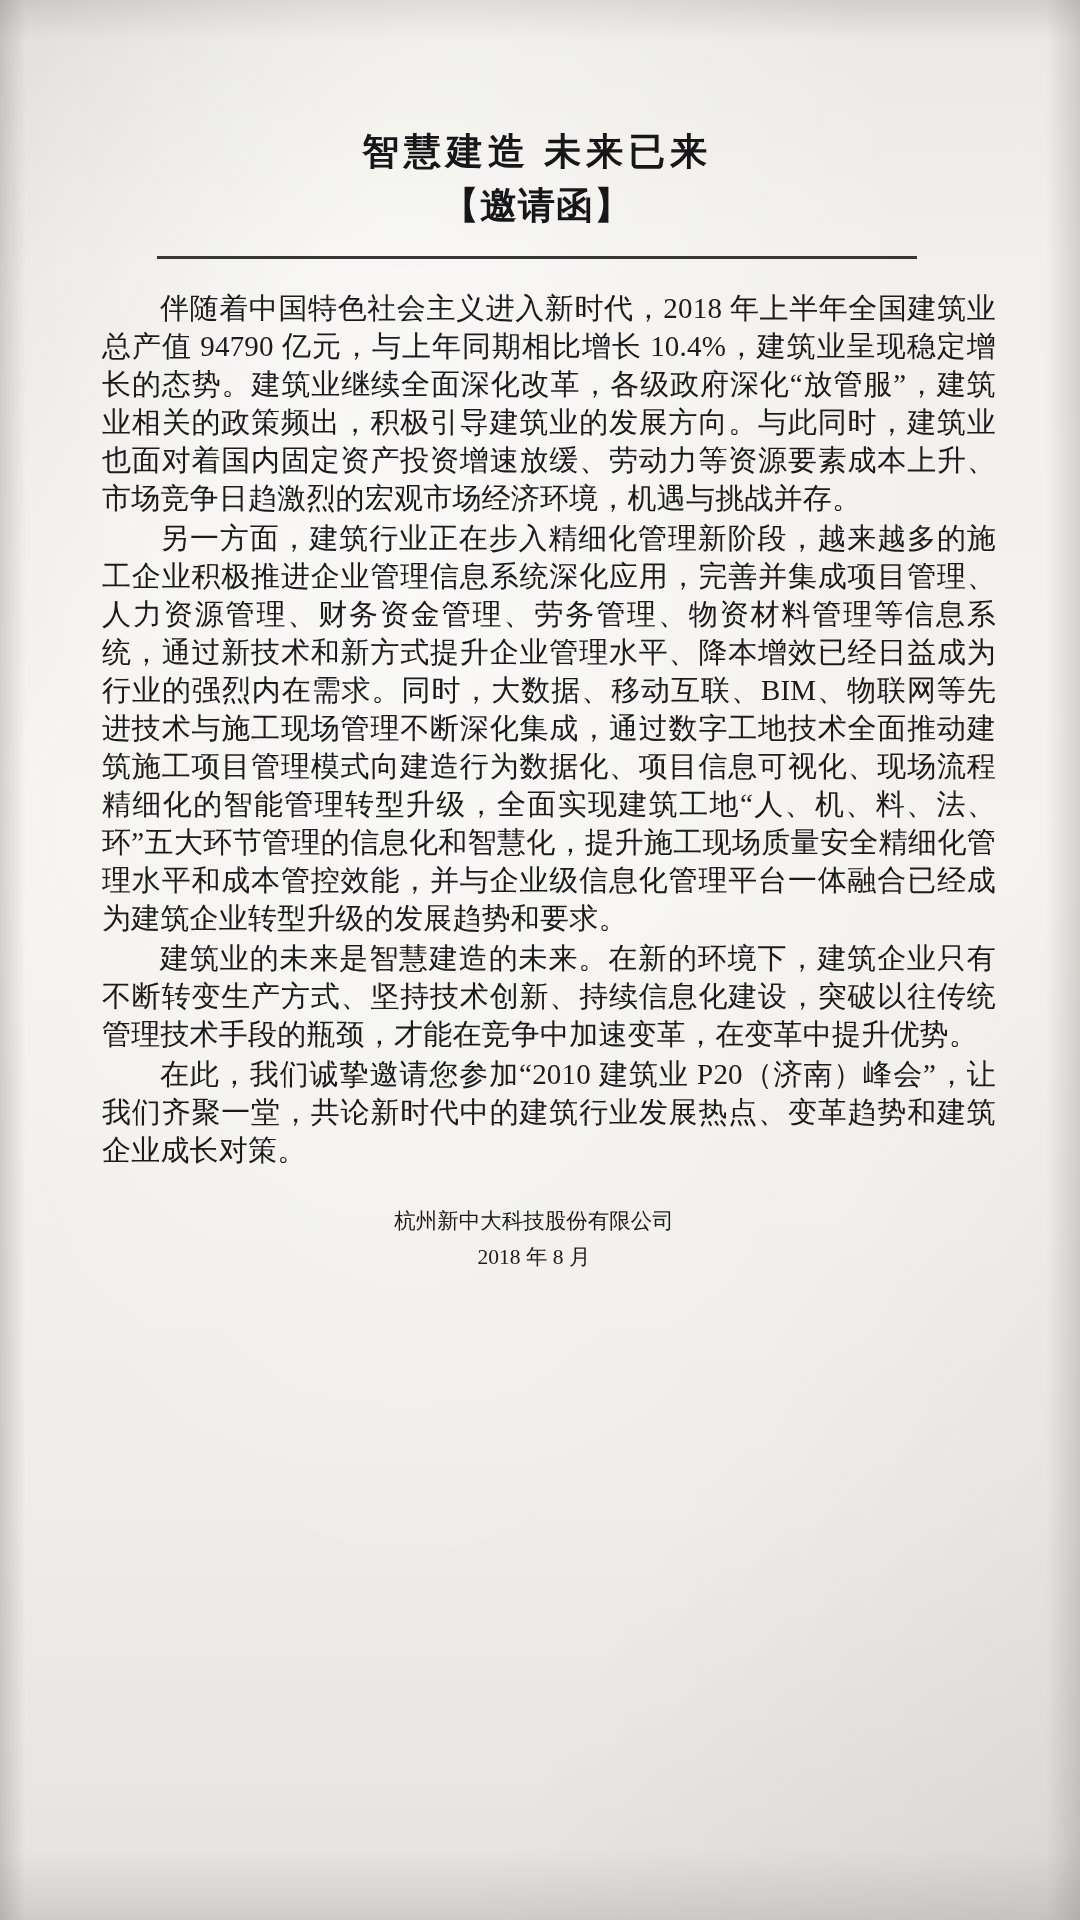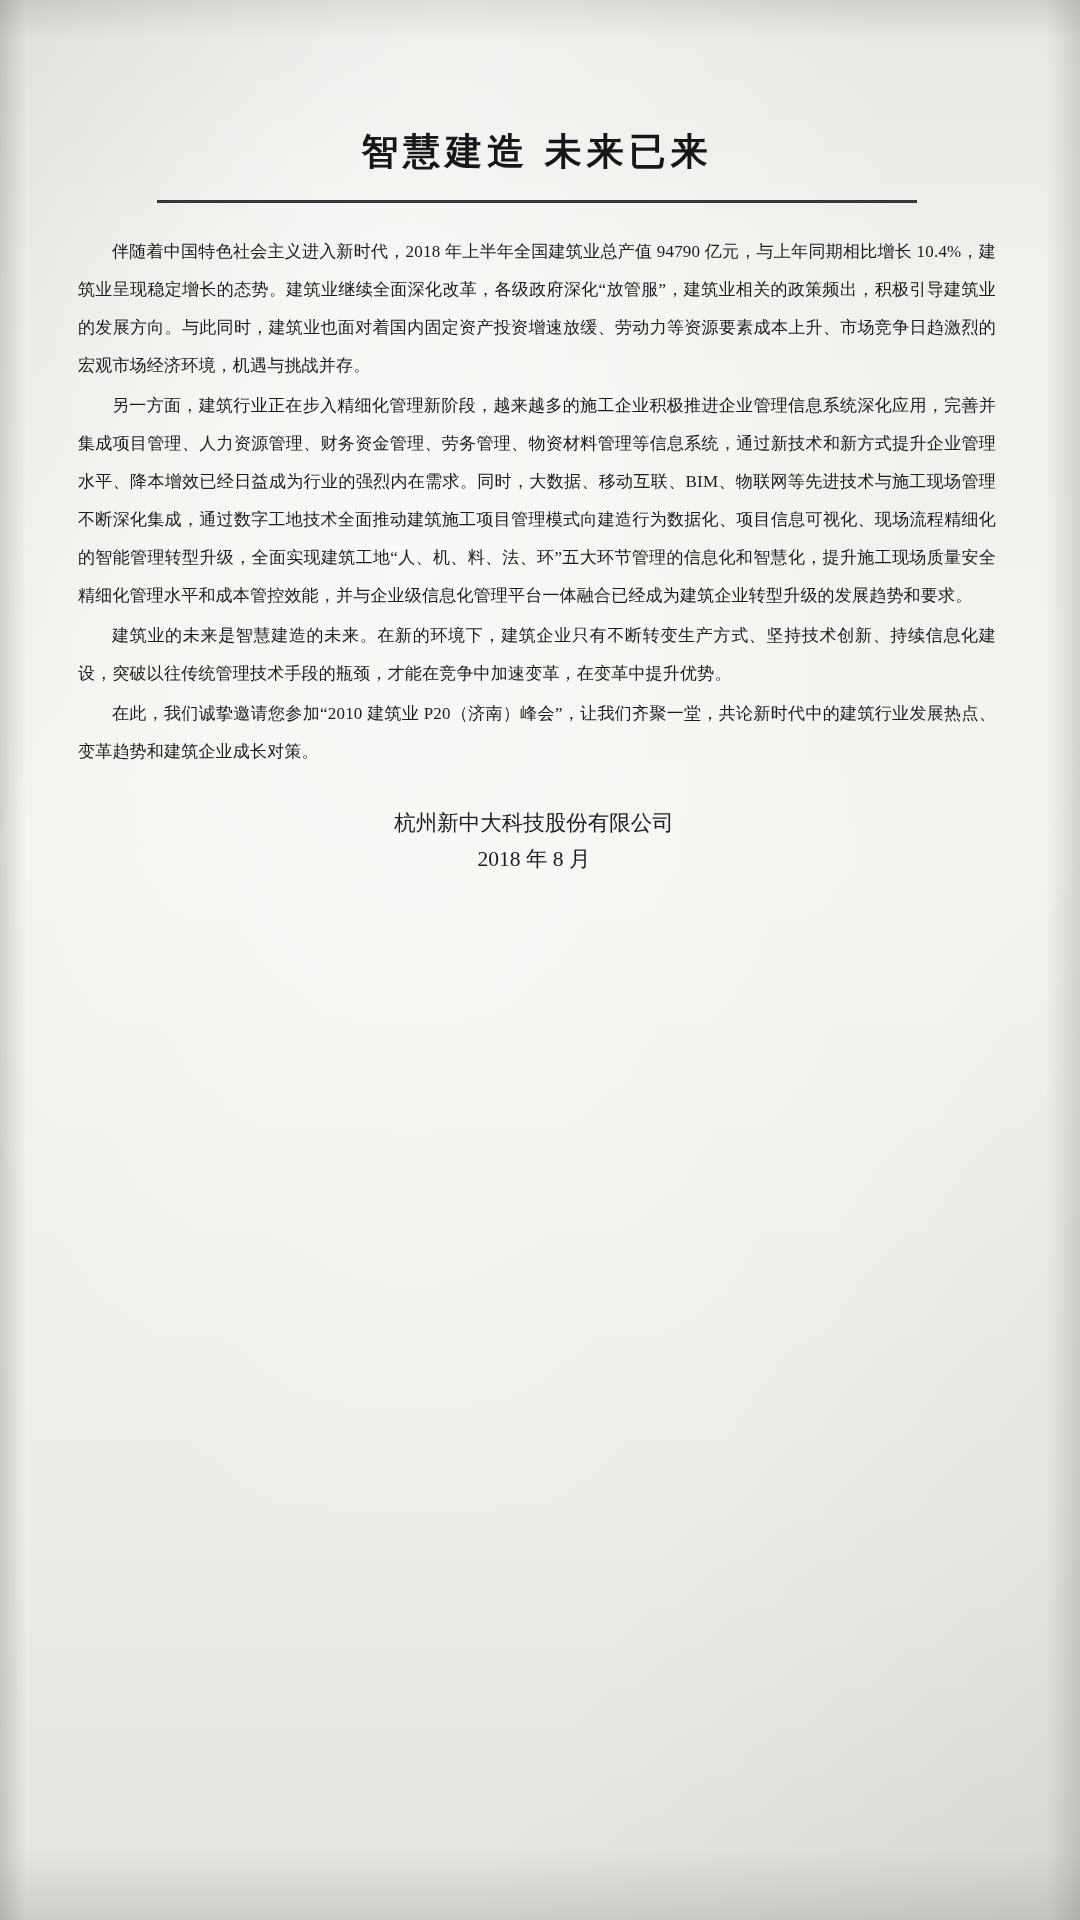--- a/index.html
+++ b/index.html
@@ -67,21 +67,21 @@
     position: relative;
     padding: 126px 84px 0 78px;
     box-sizing: border-box;
   }
 
   .title-block {
     text-align: center;
     color: #17171a;
   }
   .title-line {
-    font-family: Liberation Sans, sans-serif;
+    font-family: Liberation Serif, serif;
     font-weight: bold;
     letter-spacing: 1.5px;
   }
   .title-1 {
     font-size: 37px;
     line-height: 52px;
     letter-spacing: 5px;
   }
   .title-2 {
     font-size: 37px;
@@ -98,25 +98,26 @@
     margin: 22px auto 0 auto;
     width: 760px;
     height: 3px;
     background: #1d1d20;
     opacity: 0.88;
   }
 
   .body-text {
     margin-top: 30px;
     color: #1b1b1e;
-    font-size: 17px;
+    font-size: 29px;
     line-height: 38px;
     text-align: justify;
     text-justify: inter-ideograph;
     letter-spacing: 0.2px;
+    margin-left: 24px;
   }
   .body-text p {
     margin: 0 0 2px 0;
     text-indent: 2em;
   }
 
   .signature {
     margin-top: 34px;
     text-align: center;
     color: #1b1b1e;
@@ -135,20 +136,21 @@
   <div class="edge-top"></div>
   <div class="edge-left"></div>
   <div class="edge-right"></div>
   <div class="edge-bottom"></div>
   <div class="sheen"></div>
 
   <div class="content">
 
     <div class="title-block">
       <div class="title-line title-1">智慧建造  未来已来</div>
+      <div class="title-line title-3">【邀请函】</div>
     </div>
 
     <div class="rule"></div>
 
     <div class="body-text">
       <p>伴随着中国特色社会主义进入新时代，2018 年上半年全国建筑业总产值 94790 亿元，与上年同期相比增长 10.4%，建筑业呈现稳定增长的态势。建筑业继续全面深化改革，各级政府深化“放管服”，建筑业相关的政策频出，积极引导建筑业的发展方向。与此同时，建筑业也面对着国内固定资产投资增速放缓、劳动力等资源要素成本上升、市场竞争日趋激烈的宏观市场经济环境，机遇与挑战并存。</p>
       <p>另一方面，建筑行业正在步入精细化管理新阶段，越来越多的施工企业积极推进企业管理信息系统深化应用，完善并集成项目管理、人力资源管理、财务资金管理、劳务管理、物资材料管理等信息系统，通过新技术和新方式提升企业管理水平、降本增效已经日益成为行业的强烈内在需求。同时，大数据、移动互联、BIM、物联网等先进技术与施工现场管理不断深化集成，通过数字工地技术全面推动建筑施工项目管理模式向建造行为数据化、项目信息可视化、现场流程精细化的智能管理转型升级，全面实现建筑工地“人、机、料、法、环”五大环节管理的信息化和智慧化，提升施工现场质量安全精细化管理水平和成本管控效能，并与企业级信息化管理平台一体融合已经成为建筑企业转型升级的发展趋势和要求。</p>
       <p>建筑业的未来是智慧建造的未来。在新的环境下，建筑企业只有不断转变生产方式、坚持技术创新、持续信息化建设，突破以往传统管理技术手段的瓶颈，才能在竞争中加速变革，在变革中提升优势。</p>
       <p>在此，我们诚挚邀请您参加“2010 建筑业 P20（济南）峰会”，让我们齐聚一堂，共论新时代中的建筑行业发展热点、变革趋势和建筑企业成长对策。</p>
     </div>

